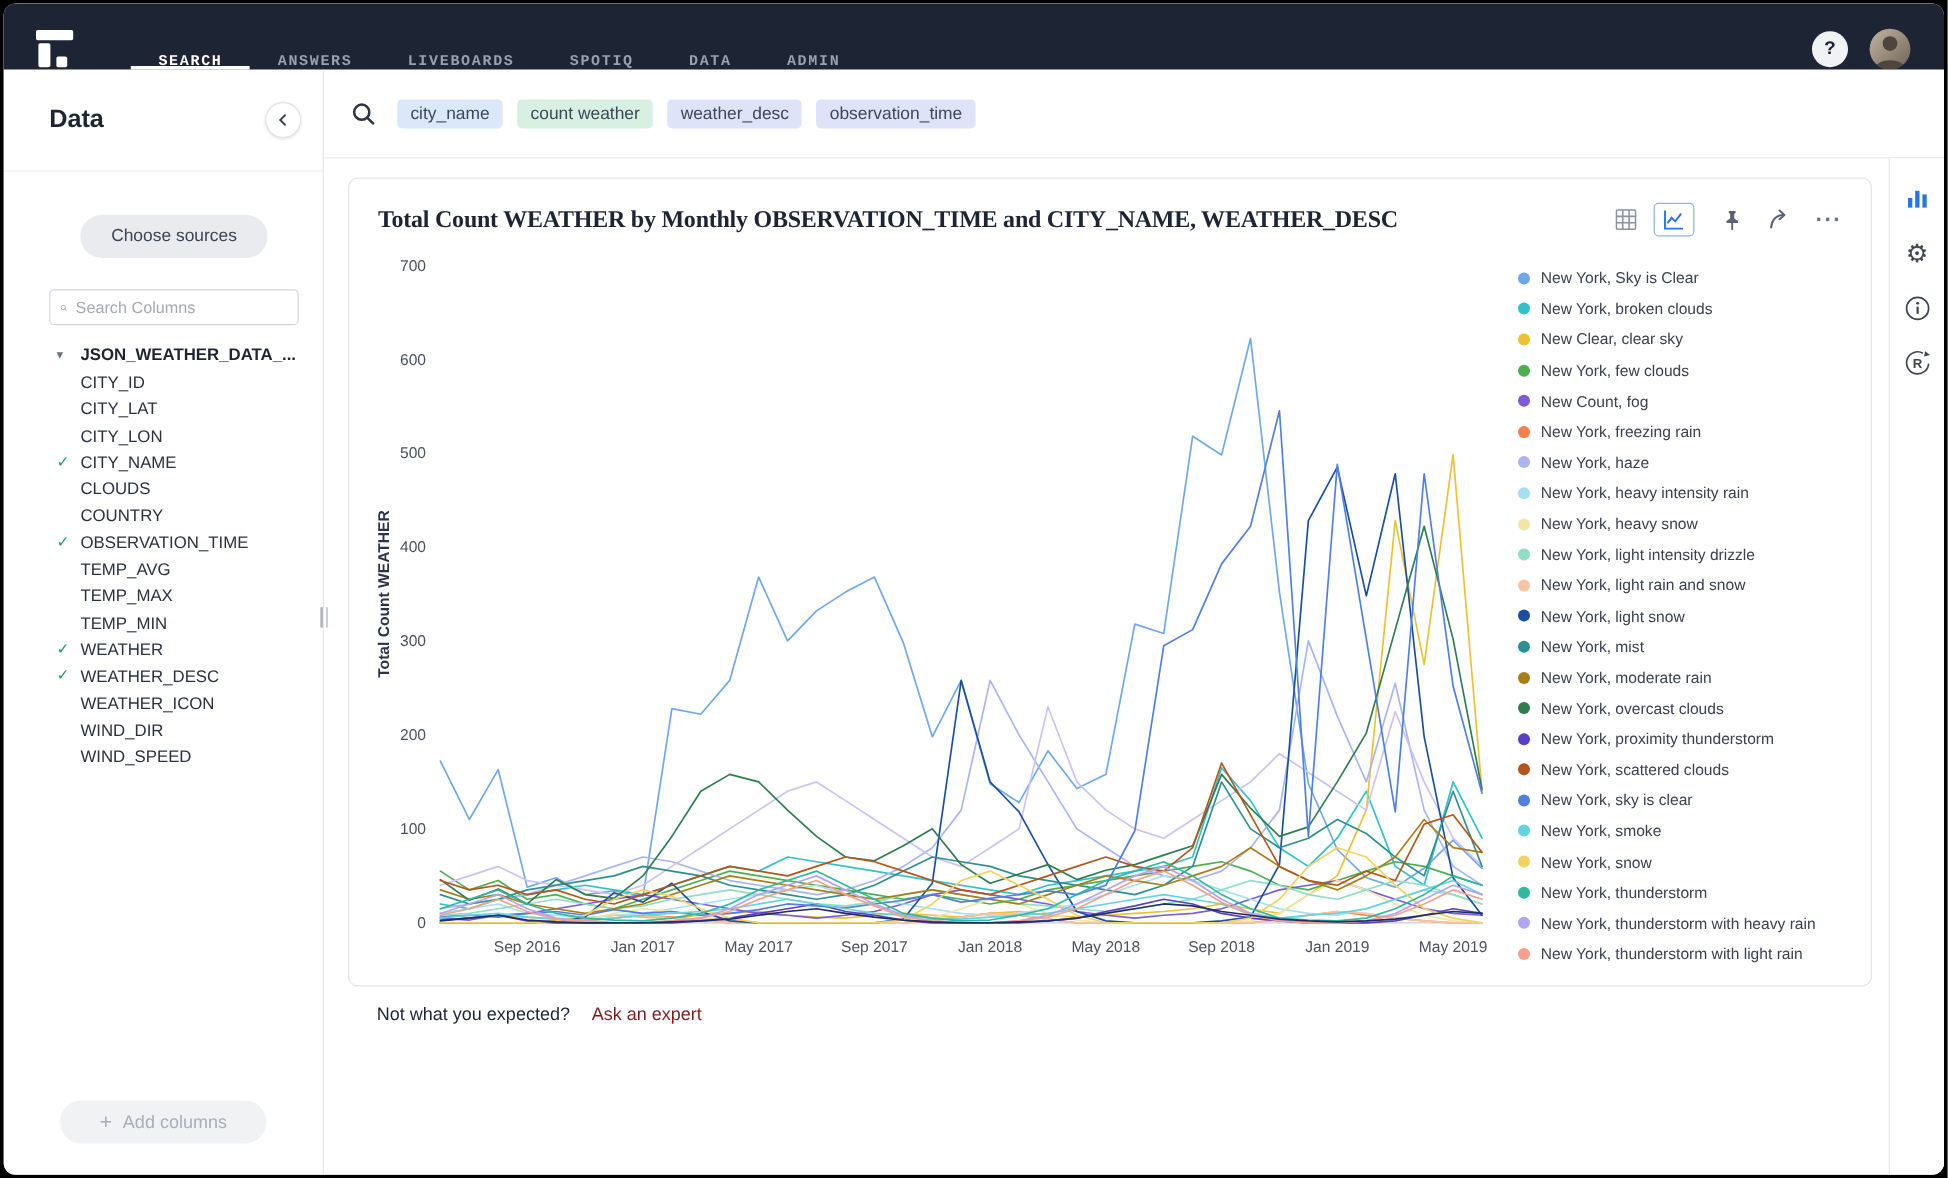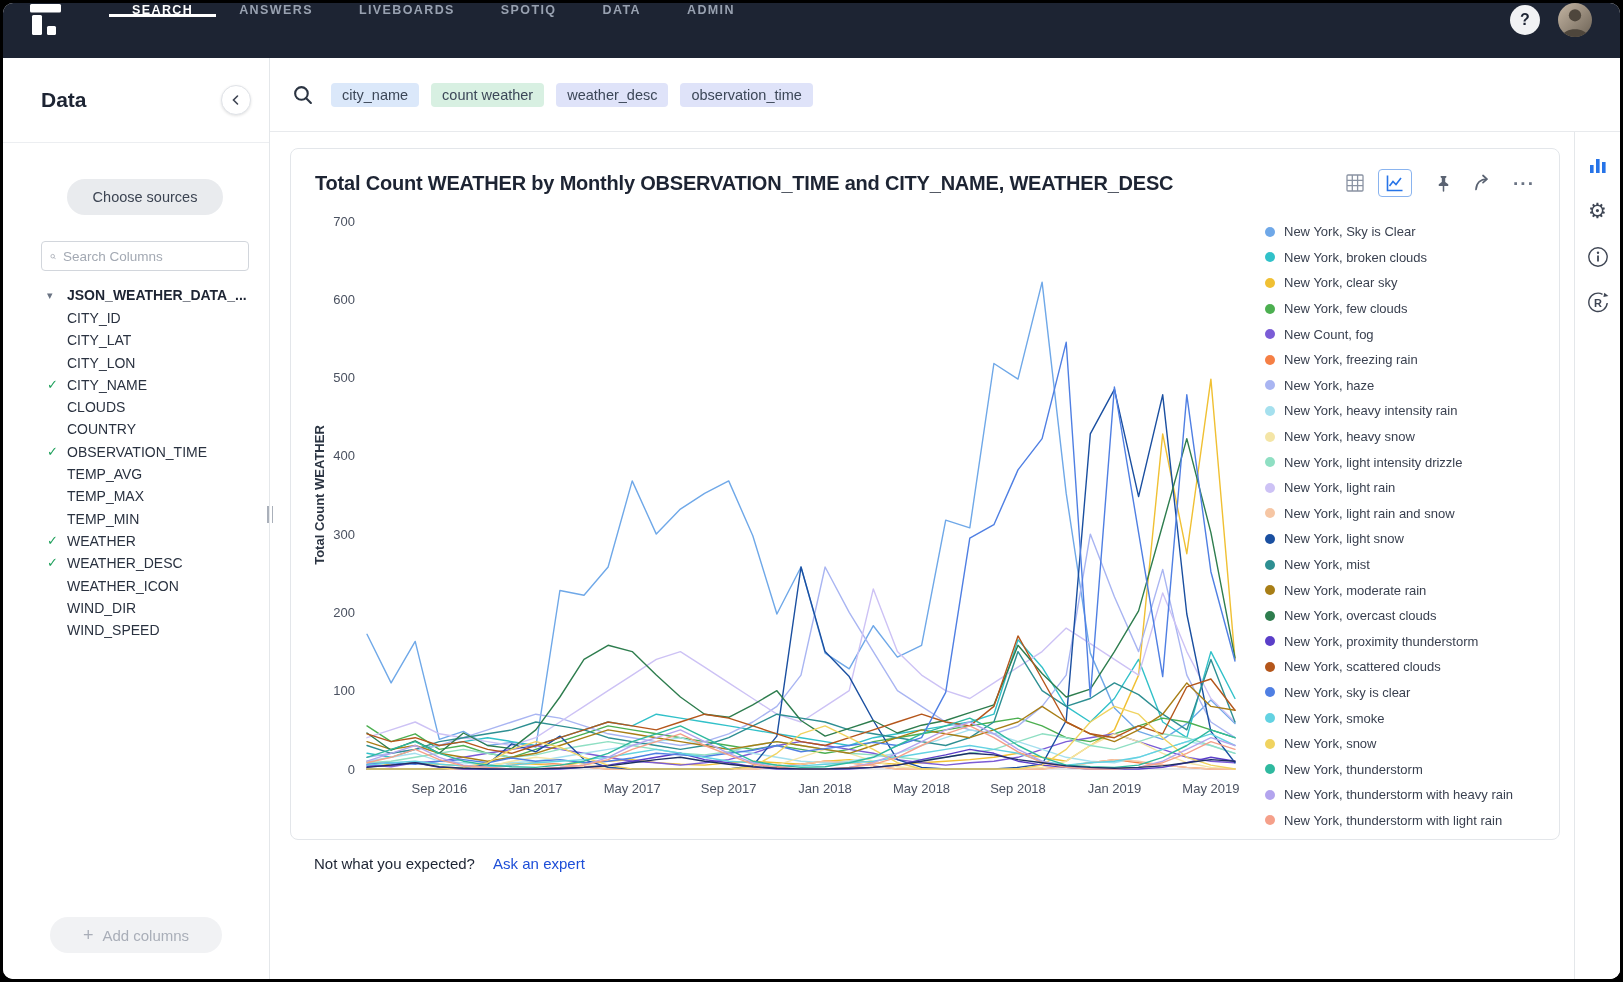--- a/index.html
+++ b/index.html
@@ -1,21 +1,21 @@
 <!DOCTYPE html>
 <html><head>
 <meta charset="utf-8">
 <style>
   * { margin:0; padding:0; box-sizing:border-box; }
   html,body { width:1623px; height:982px; }
   body { background:#000; font-family:"Liberation Sans","DejaVu Sans",sans-serif; position:relative; }
   .window { position:absolute; inset:3px; background:#fff; border-radius:10px; overflow:hidden; display:flex; flex-direction:column; }
 
   
-  .topnav { height:55px; background:#1d2433; display:flex; align-items:flex-start; flex:0 0 auto; padding-left:26px; }
+  .topnav { height:55px; background:#1d2433; display:flex; align-items:flex-end; flex:0 0 auto; padding-left:26px;font-family:Liberation Mono, monospace; }
   .logo { display:flex; align-items:center; margin-right:42px; }
   .nav-items { display:flex; align-items:stretch; }
   .nav-item { position:relative; display:flex; align-items:center; padding:0 23px; color:#98a1b0; font-size:12.5px; font-weight:600; letter-spacing:1.4px; cursor:pointer; }
   .nav-item.active { color:#fff; }
   .nav-item.active::after { content:""; position:absolute; left:0; right:0; bottom:0; height:3px; background:#fff; }
   .nav-right { margin-left:auto; display:flex; align-items:center; gap:18px; padding-right:28px; }
   .help-btn { width:30px; height:30px; border-radius:50%; background:#f1f2f4; color:#1d2433; font-weight:700; font-size:16px; display:flex; align-items:center; justify-content:center; cursor:pointer; }
   .avatar { width:34px; height:34px; border-radius:50%; overflow:hidden; background:linear-gradient(135deg,#c4b5a3,#6d6356); cursor:pointer; position:relative; }
   .avatar svg { position:absolute; inset:0; }
 
@@ -50,21 +50,21 @@
   .token { padding:4px 11px; border-radius:4px; font-size:14.5px; color:#3c4758; cursor:pointer; }
   .token.blue { background:#dbe8fa; }
   .token.green { background:#d8f0e2; }
   .token.purple { background:#dfe3f9; }
   .lower { flex:1; display:flex; overflow:hidden; }
   .content { flex:1; overflow:hidden; padding:16px 14px 0 20px; }
 
   
   .card { border:1px solid #e3e6ea; border-radius:8px; background:#fff; }
   .card-head { display:flex; align-items:center; padding:20px 22px 4px 24px; }
-  .card-title { font-size:20px; font-weight:700; color:#1d2433; letter-spacing:-.2px; }
+  .card-title { font-size:20px; font-weight:700; color:#1d2433; letter-spacing:-.2px;font-family:Liberation Serif, serif; }
   .tools { margin-left:auto; display:flex; align-items:center; gap:16px; }
   .toggle-group { display:flex; gap:6px; margin-right:4px; }
   .tool-btn { width:34px; height:28px; border-radius:4px; border:1px solid transparent; background:none; display:flex; align-items:center; justify-content:center; cursor:pointer; }
   .tool-btn.active { border-color:#8ab4ef; }
   .icon-btn { background:none; border:none; cursor:pointer; display:flex; align-items:center; justify-content:center; padding:2px; }
   .more-dots { color:#6a7383; font-size:19px; letter-spacing:1px; font-weight:700; line-height:1; }
 
   .card-body { display:flex; padding:2px 6px 6px 6px; }
   .chart-area { flex:1; min-width:0; }
   #chart-svg { width:100%; height:612px; display:block; }
@@ -72,21 +72,21 @@
   #chart-svg text.axis-title { font-size:13px; font-weight:700; fill:#2b3442; font-family:"Liberation Sans",sans-serif; }
   .xaxis-title { text-align:center; font-size:13.5px; font-weight:700; color:#1d2433; padding:2px 0 10px 40px; }
   .sort-arrow { color:#8a93a3; font-weight:400; margin-left:28px; font-size:14px; cursor:pointer; }
 
   .legend { width:292px; flex:0 0 auto; padding:16px 6px 0 4px; overflow:hidden; }
   .legend-item { display:flex; align-items:center; gap:9px; height:25.6px; cursor:pointer; }
   .legend-item .dot { width:10px; height:10px; border-radius:50%; flex:0 0 auto; }
   .legend-item .lab { font-size:13px; color:#3a4150; white-space:nowrap; }
 
   .answer-footer { padding:15px 0 10px 24px; font-size:15px; color:#1d2433; }
-  .answer-footer a { color:#1d4ed8; text-decoration:none; margin-left:14px; cursor:pointer; }
+  .answer-footer a { color:#7f1d1d; text-decoration:none; margin-left:14px; cursor:pointer; }
 
   
   .rail { width:46px; flex:0 0 auto; border-left:1px solid #e4e7ea; display:flex; flex-direction:column; align-items:center; padding-top:18px; gap:16px; background:#fff; }
   .rail-btn { width:32px; height:30px; background:none; border:none; display:flex; align-items:center; justify-content:center; cursor:pointer; }
   .gear-glyph { font-family:"DejaVu Sans",sans-serif; font-size:21px; color:#3f4654; line-height:1; }
 </style>
 </head>
 <body>
 
 <div class="window">
@@ -328,21 +328,21 @@
                   <div class="legend-item">
                     <span class="dot" style="background: rgb(111, 168, 232);"></span>
                     <span class="lab">New York, Sky is Clear</span>
                   </div>
                   <div class="legend-item">
                     <span class="dot" style="background: rgb(49, 193, 201);"></span>
                     <span class="lab">New York, broken clouds</span>
                   </div>
                   <div class="legend-item">
                     <span class="dot" style="background: rgb(240, 192, 51);"></span>
-                    <span class="lab">New York, clear sky</span>
+                    <span class="lab">New Clear, clear sky</span>
                   </div>
                   <div class="legend-item">
                     <span class="dot" style="background: rgb(76, 175, 80);"></span>
                     <span class="lab">New York, few clouds</span>
                   </div>
                   <div class="legend-item">
                     <span class="dot" style="background: rgb(123, 92, 214);"></span>
                     <span class="lab">New Count, fog</span>
                   </div>
                   <div class="legend-item">
@@ -357,24 +357,20 @@
                     <span class="dot" style="background: rgb(165, 224, 238);"></span>
                     <span class="lab">New York, heavy intensity rain</span>
                   </div>
                   <div class="legend-item">
                     <span class="dot" style="background: rgb(244, 229, 166);"></span>
                     <span class="lab">New York, heavy snow</span>
                   </div>
                   <div class="legend-item">
                     <span class="dot" style="background: rgb(143, 223, 195);"></span>
                     <span class="lab">New York, light intensity drizzle</span>
-                  </div>
-                  <div class="legend-item">
-                    <span class="dot" style="background: rgb(205, 194, 245);"></span>
-                    <span class="lab">New York, light rain</span>
                   </div>
                   <div class="legend-item">
                     <span class="dot" style="background: rgb(246, 198, 164);"></span>
                     <span class="lab">New York, light rain and snow</span>
                   </div>
                   <div class="legend-item">
                     <span class="dot" style="background: rgb(26, 79, 160);"></span>
                     <span class="lab">New York, light snow</span>
                   </div>
                   <div class="legend-item">

